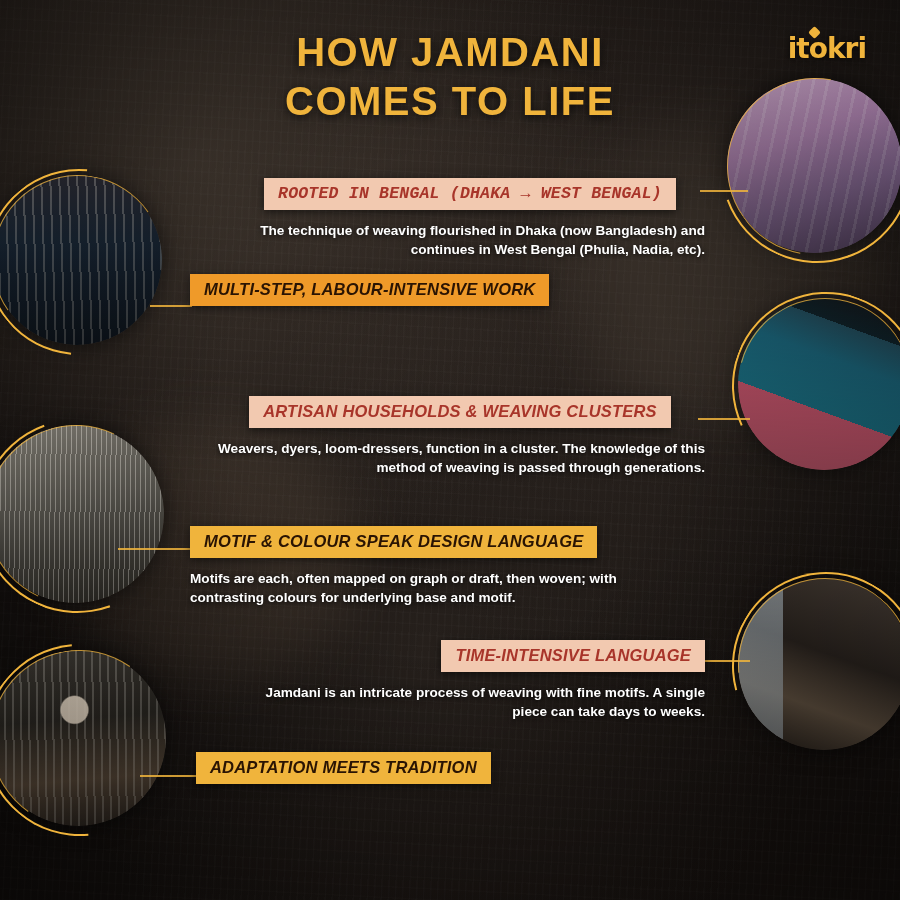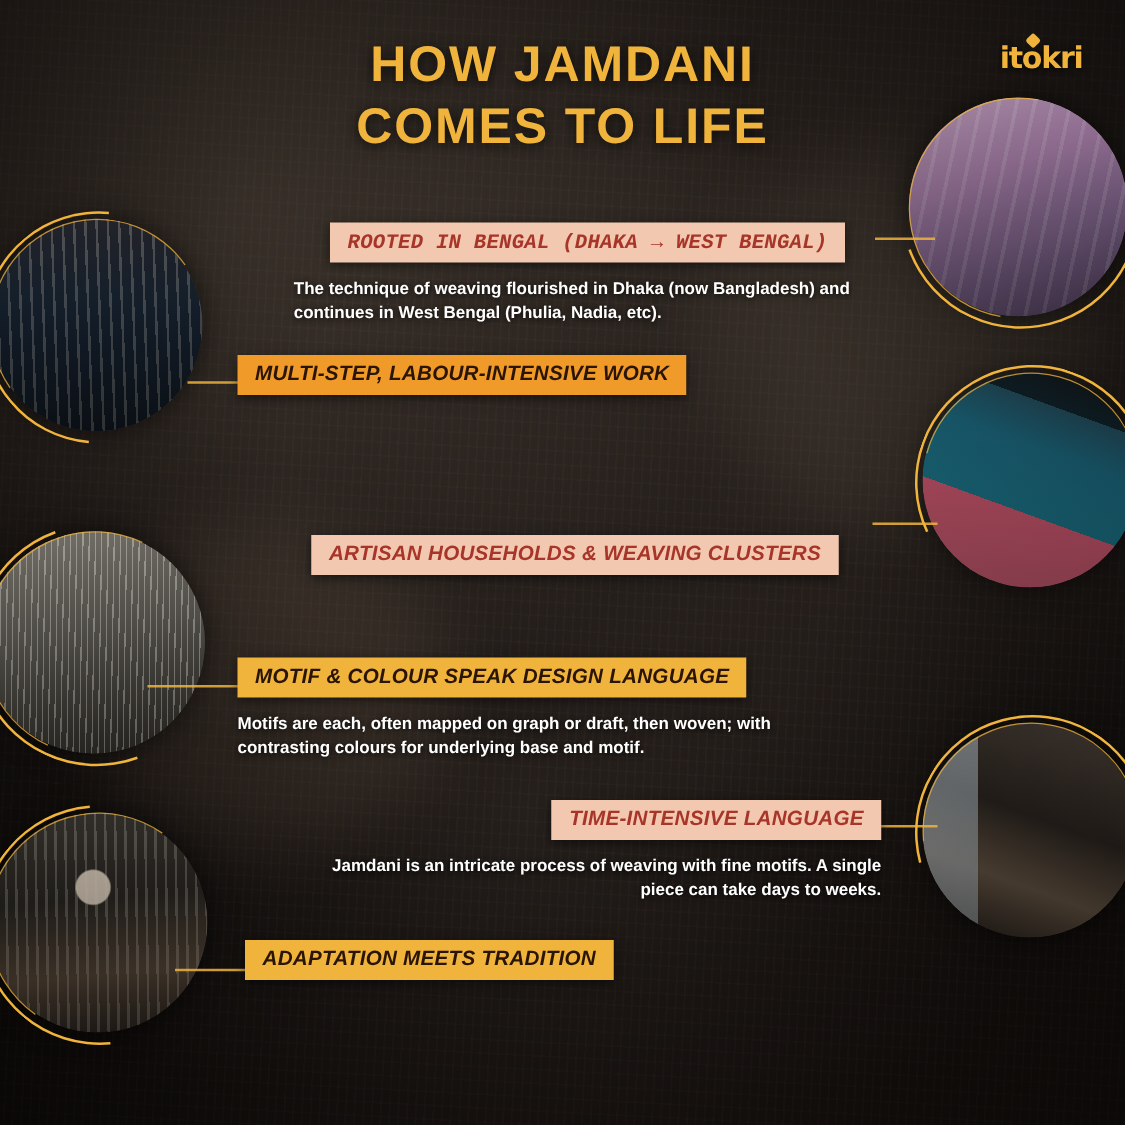--- a/index.html
+++ b/index.html
@@ -60,21 +60,21 @@
     text-shadow: 0 2px 10px rgba(0,0,0,0.75);
   }
   .title .l2 { display:block; }
 
   
   .brand {
     position: absolute;
     top: 32px;
     right: 34px;
     color: #f0b43c;
-    font-size: 24px;
+    font-size: 28px;
     font-weight: bold;
     letter-spacing: -1px;
     font-family: "DejaVu Sans", sans-serif;
     text-shadow: 0 1px 6px rgba(0,0,0,0.8);
   }
   .brand .dotmark {
     position: absolute;
     top: -4px;
     left: 22px;
     width: 9px;
@@ -101,21 +101,21 @@
   .lbl-amber  { background: #f0b43c; color: #2a1403; }
   .step-body {
     margin-top: 11px;
     color: #ffffff;
     font-size: 13.6px;
     font-weight: bold;
     line-height: 1.42;
     text-shadow: 0 1px 5px rgba(0,0,0,0.85);
   }
   .align-left   .step-label, .align-left   .step-body { text-align: left; }
-  .align-center .step-body { text-align: left; }
+  .align-center .step-body { text-align: right; }
 
   
   .connector {
     position: absolute;
     height: 1.5px;
     background: #f0b43c;
     opacity: 0.85;
   }
 
   
@@ -261,28 +261,29 @@
   <div class="connector" style="left:700px; top:660px; width:50px;"></div>
   <div class="connector" style="left:140px; top:775px; width:56px;"></div>
 
   <div class="step align-center" style="left:235px; top:178px; width:470px;">
     <div style="text-align:center;font-family:Liberation Mono, monospace;">
       <span class="step-label lbl-peach">ROOTED IN BENGAL (DHAKA → WEST BENGAL)</span>
     </div>
     <div class="step-body">The technique of weaving flourished in Dhaka (now Bangladesh) and continues in West Bengal (Phulia, Nadia, etc).</div>
   </div>
 
-  <div class="step align-left" style="left:190px; top:284px; width:470px;">
+  <div class="step align-left" style="left:190px; top:274px; width:470px;">
     <span class="step-label lbl-orange">MULTI-STEP, LABOUR-INTENSIVE WORK</span>
   </div>
 
-  <div class="step align-center" style="left:215px; top:396px; width:490px;margin-top:32px;">
+  <div class="step align-center" style="left:215px; top:396px; width:490px;">
     <div style="text-align:center;">
       <span class="step-label lbl-peach">ARTISAN HOUSEHOLDS &amp; WEAVING CLUSTERS</span>
     </div>
+    <div class="step-body" style="text-align:right;">Weavers, dyers, loom-dressers, function in a cluster. The knowledge of this method of weaving is passed through generations.</div>
   </div>
 
   <div class="step align-left" style="left:190px; top:526px; width:490px;">
     <span class="step-label lbl-amber">MOTIF &amp; COLOUR SPEAK DESIGN LANGUAGE</span>
     <div class="step-body">Motifs are each, often mapped on graph or draft, then woven; with contrasting colours for underlying base and motif.</div>
   </div>
 
   <div class="step" style="left:230px; top:640px; width:475px;">
     <div style="text-align:right;">
       <span class="step-label lbl-peach">TIME-INTENSIVE LANGUAGE</span>

